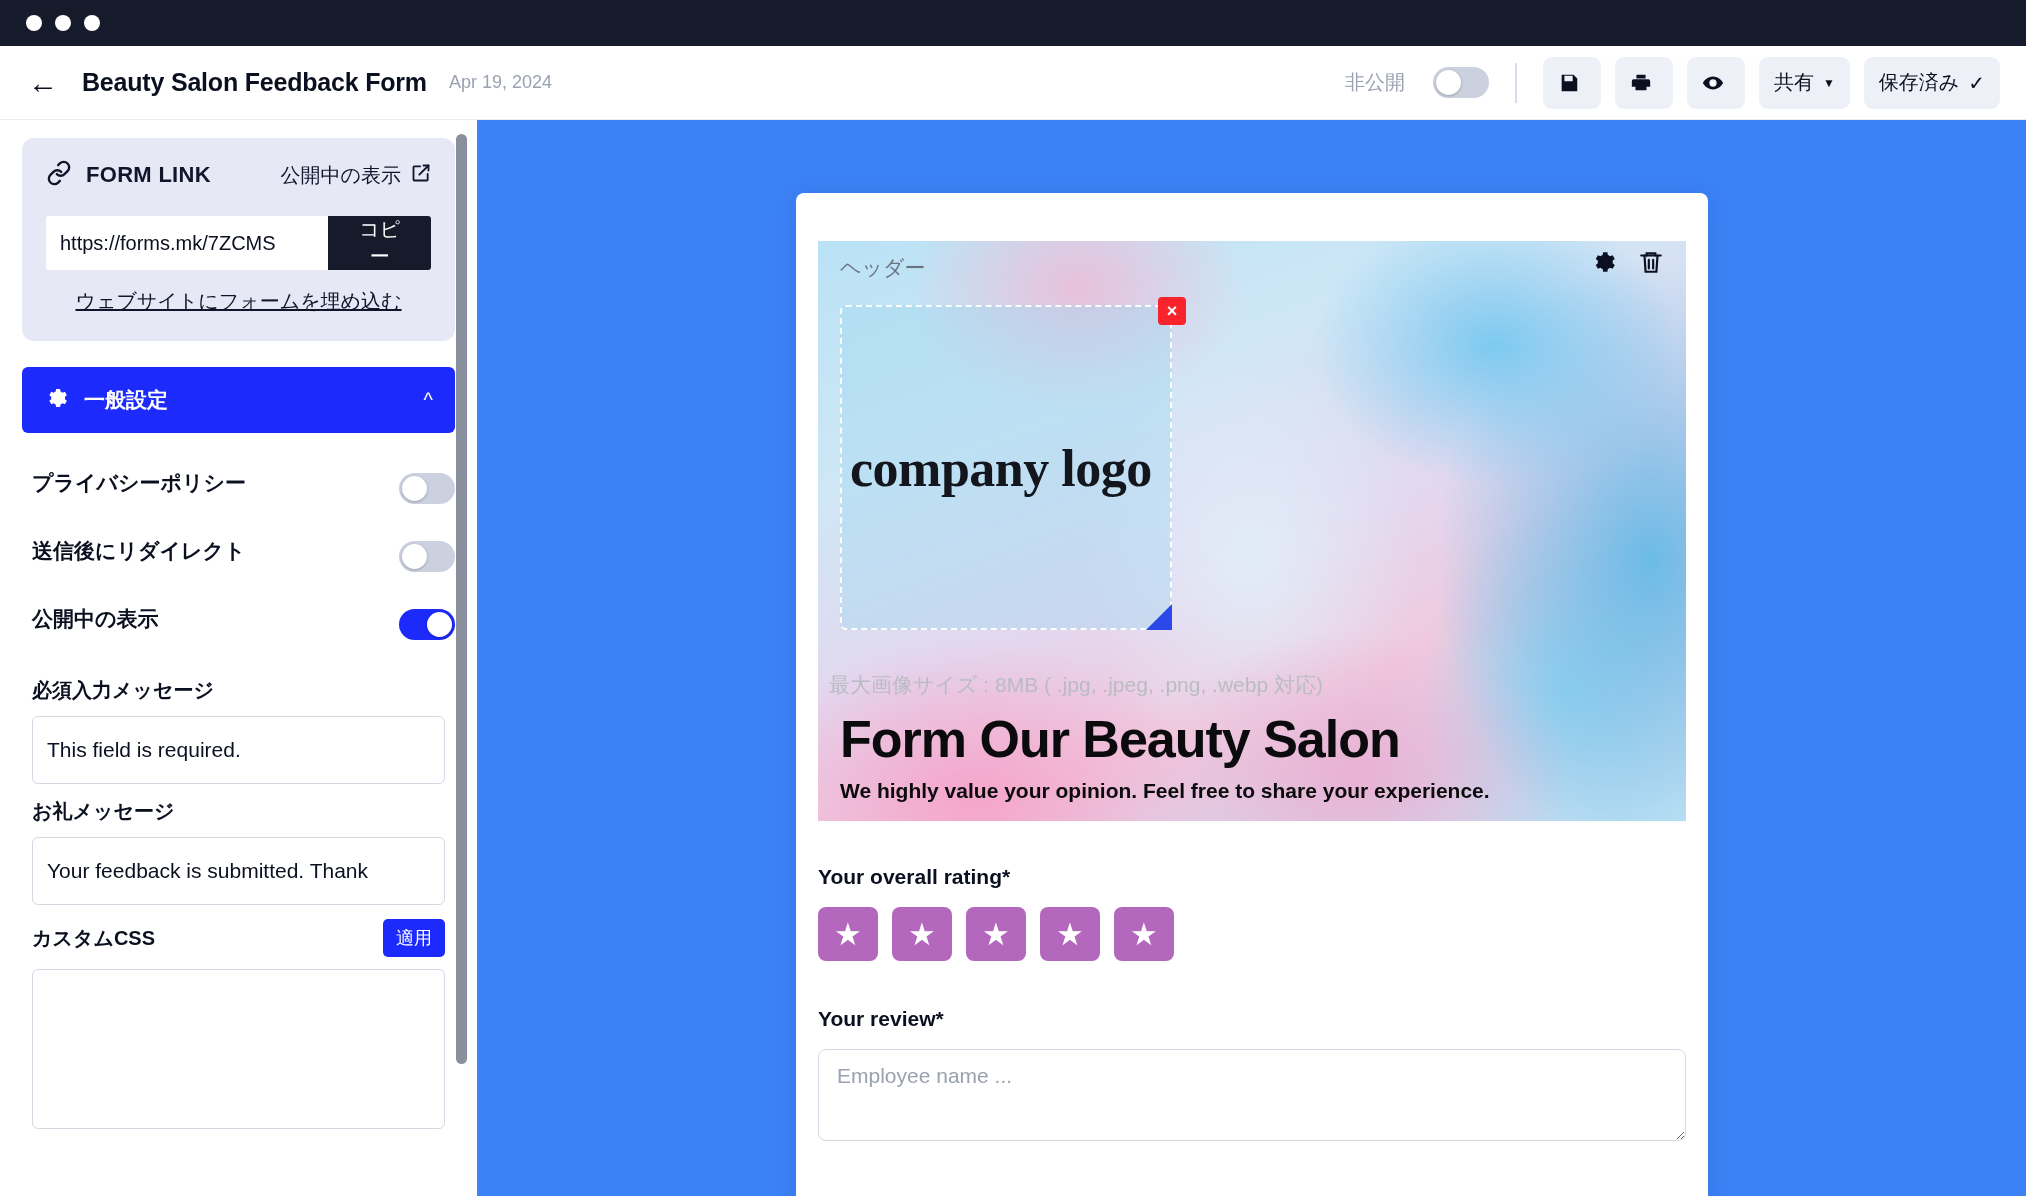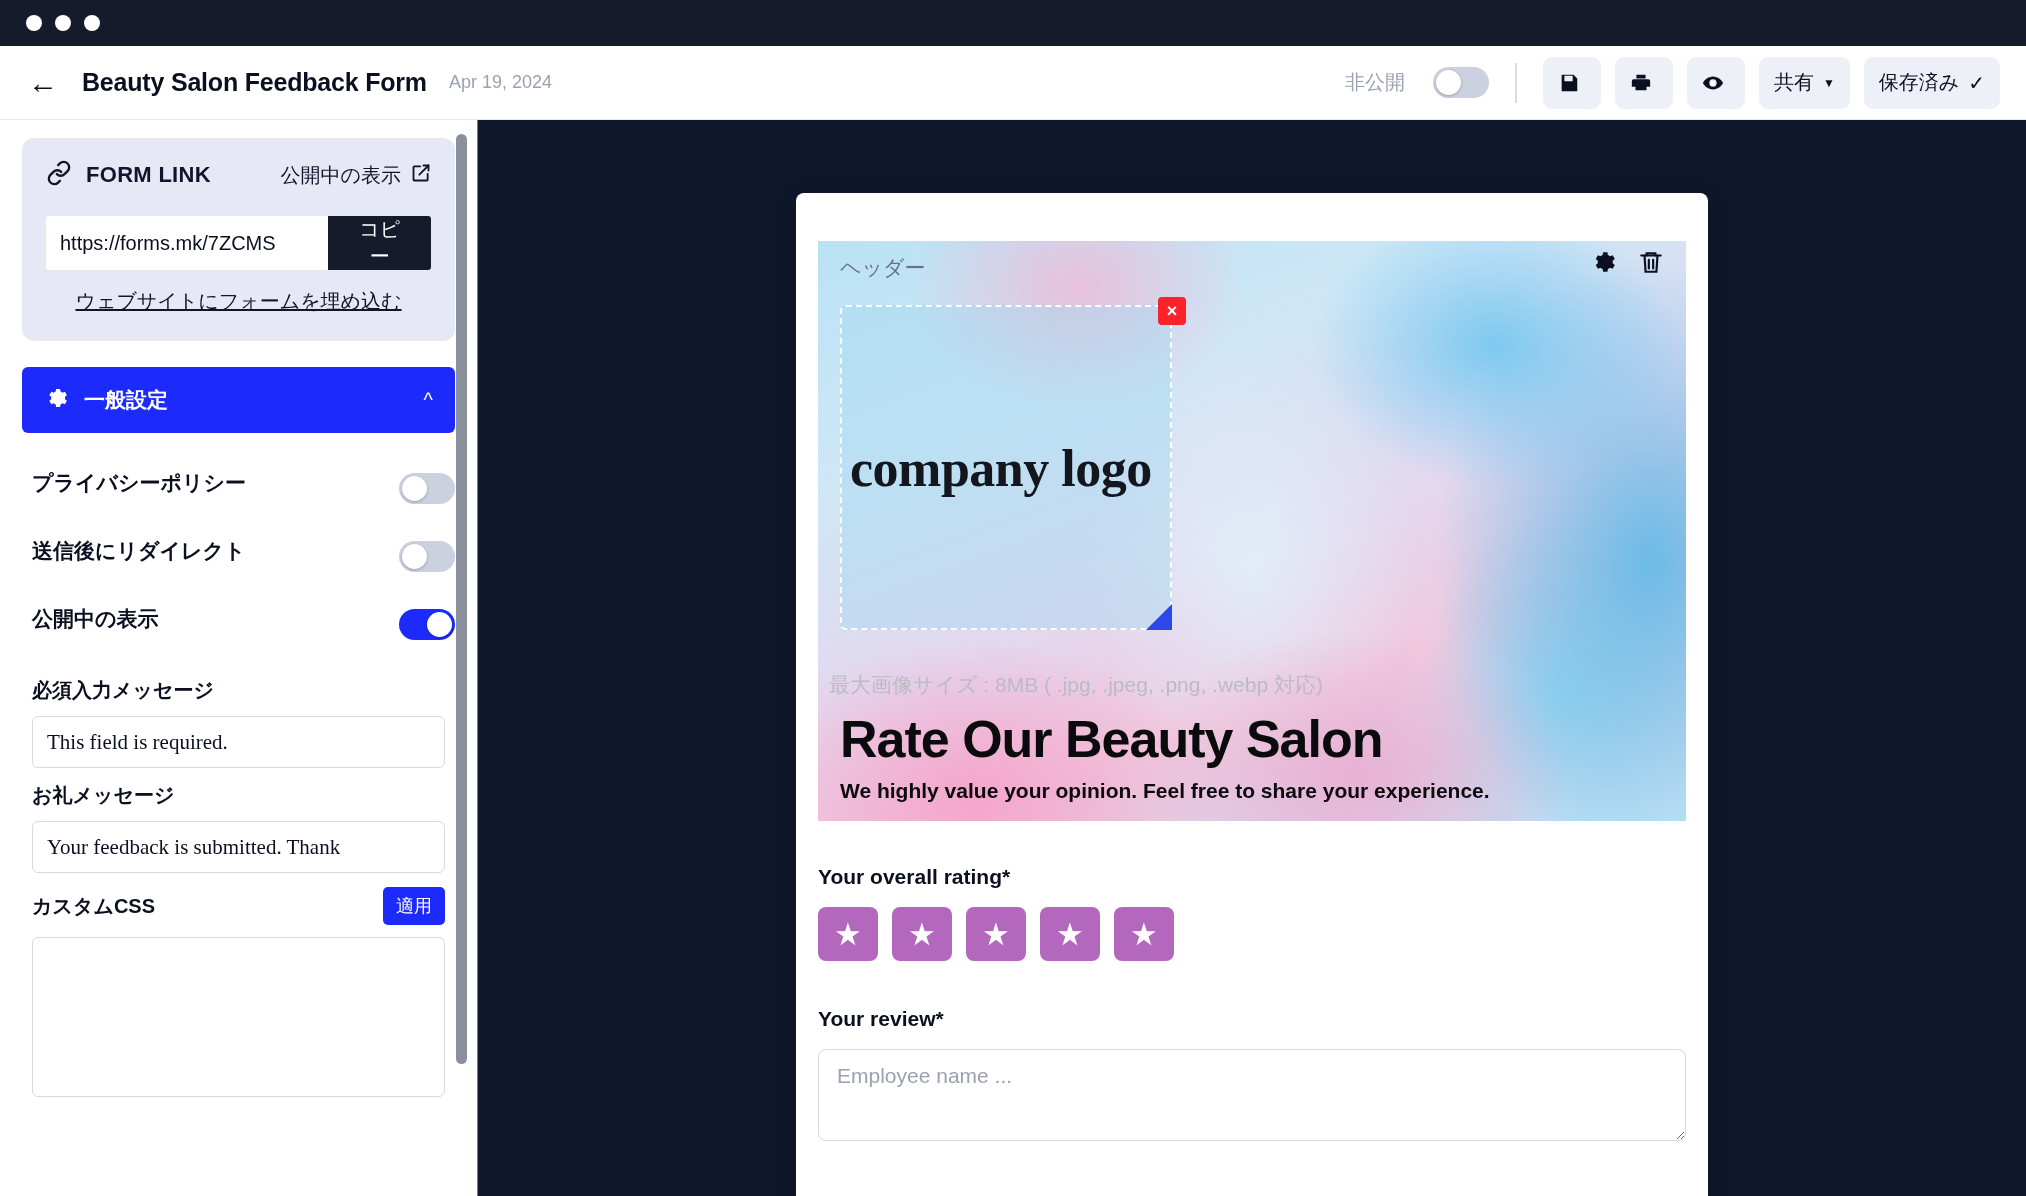--- a/index.html
+++ b/index.html
@@ -133,43 +133,43 @@
   .field-label {
     font-size:20px; font-weight:700; color:#0b1020; margin-bottom: 12px;
     display:flex; align-items:center;
   }
   .apply-btn {
     margin-left:auto; background:#1d2afc; color:#fff; border:none;
     border-radius:5px; padding: 7px 13px; font-size:18px; cursor:pointer;
     font-family:"Liberation Sans",sans-serif;
   }
   .field-input {
-    width: 100%; height: 52px; border:1px solid #d5d9e4; border-radius:6px;
+    width: 100%; height: 68px; border:1px solid #d5d9e4; border-radius:6px;
     padding: 0 14px; font-size:21px; color:#0b1020; outline:none;
-    font-family:Liberation Serif, serif; background:#fff;
+    font-family:Liberation Sans, sans-serif; background:#fff;
   }
   .field-textarea {
     width:100%; height: 160px; border:1px solid #d5d9e4; border-radius:6px;
     padding: 12px 14px; font-size:20px; outline:none; resize:none;
     font-family:"Liberation Sans",sans-serif; background:#fff;
   }
 
   .sb-scroll-track {
     position:absolute; top:0; right:10px; width: 11px; height: 100%;
     background: transparent;
   }
   .sb-scroll-thumb {
     position:absolute; top: 14px; right: 10px; width: 11px; height: 930px;
     background:#8a8f9e; border-radius: 6px;
   }
 
   
   .canvas {
     flex: 1 1 auto; height:100%;
-    background:#0f172a;
+    background:#3b82f6;
     position:relative; overflow:hidden;
     display:flex; justify-content:center;
   }
   .form-card {
     width: 912px; margin-top: 73px;
     background:#ffffff; border-radius: 8px;
     box-shadow: 0 4px 26px rgba(20,25,60,.10);
     overflow:hidden; height: 1020px;
   }
 
@@ -432,21 +432,21 @@
             </span>
           </div>
 
           <div class="logo-box">
             <div class="logo-text">company logo</div>
             <div class="logo-close">×</div>
             <div class="logo-resize"></div>
           </div>
 
           <span class="maxsize-note">最大画像サイズ : 8MB ( .jpg, .jpeg, .png, .webp 対応)</span>
-          <span class="banner-title">Rate Our Beauty Salon</span>
+          <span class="banner-title">Form Our Beauty Salon</span>
           <span class="banner-sub">We highly value your opinion. Feel free to share your experience.</span>
         </div>
 
         <div class="form-body">
 
           <div class="q-block" style="margin-top:0">
             <div class="q-label">Your overall rating*</div>
             <div class="stars">
               <button class="star-btn">
                   <span class="star-glyph">★</span>

